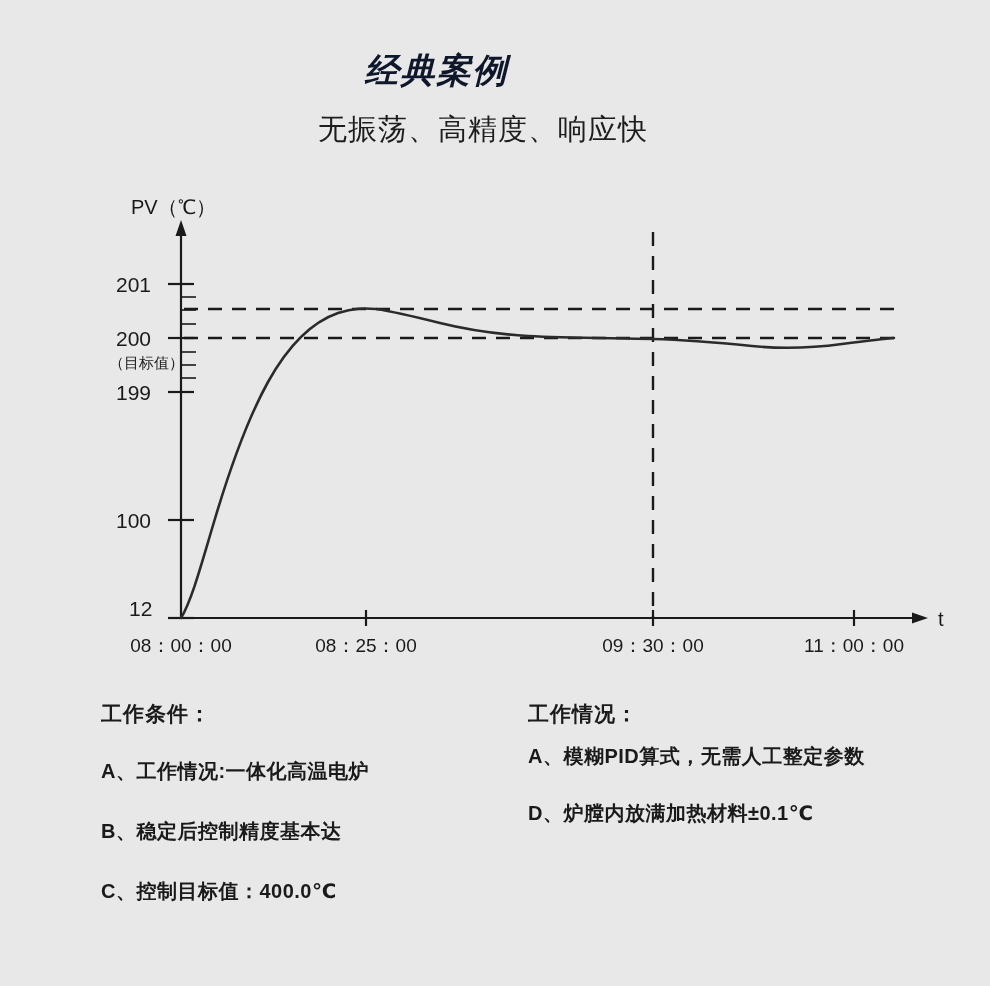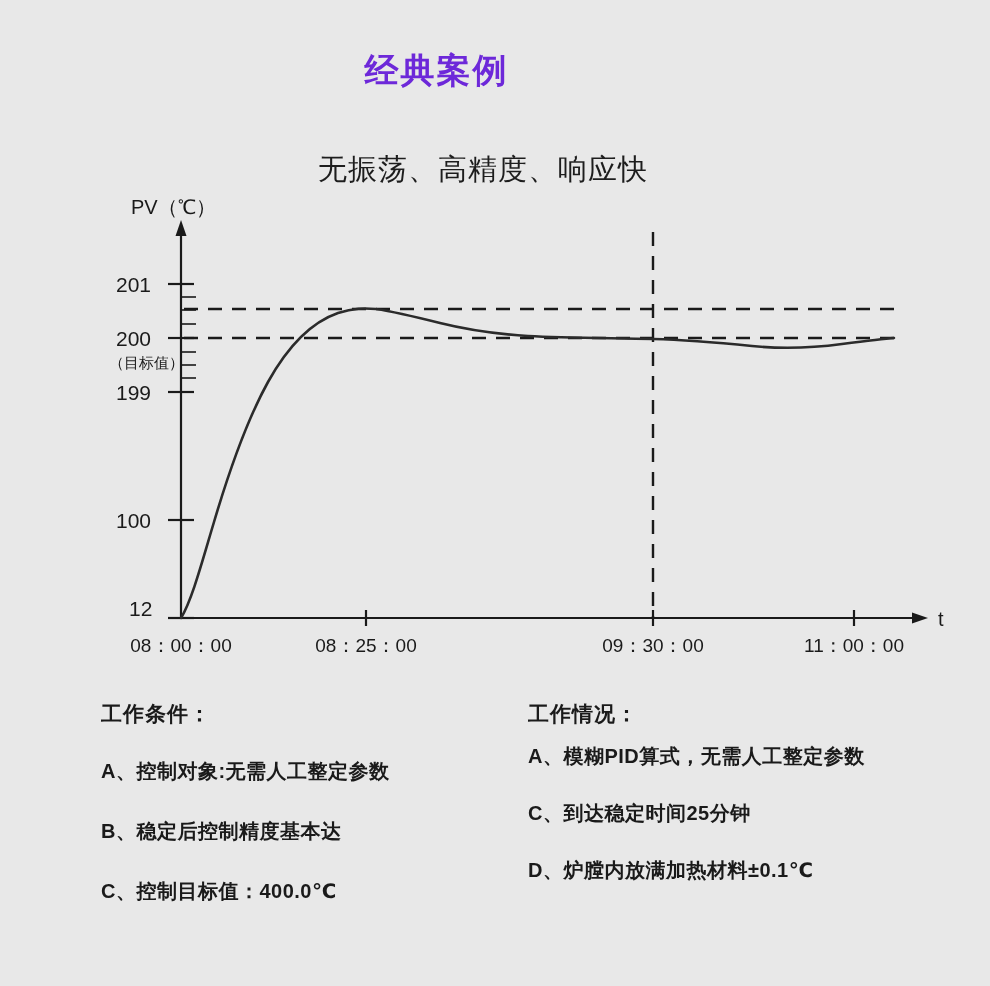--- a/index.html
+++ b/index.html
@@ -24,33 +24,33 @@
   
   .title {
     position: absolute;
     top: 48px;
     left: 0;
     width: 873px;
     text-align: center;
     font-size: 34px;
     font-weight: bold;
     letter-spacing: 2px;
-    color: #6d28d9;
+    color: #0f172a;
+    font-style: italic;
   }
   .subtitle {
     position: absolute;
     top: 110px;
     left: 0;
     width: 966px;
     text-align: center;
     font-size: 29px;
     font-weight: normal;
     letter-spacing: 1px;
     color: #1d1d1d;
-    margin-top: 40px;
   }
 
   
   .chart-wrap {
     position: absolute;
     left: 16px;
     top: 170px;
     width: 990px;
     height: 500px;
   }
@@ -171,26 +171,25 @@
                C 676,170 706,173 736,176
                C 766,179 796,178 826,174
                C 850,171 866,169 878,168" fill="none" stroke="#2b2b2b" stroke-width="2.6" stroke-linecap="round" stroke-linejoin="round"></path>
     </svg>
   </div>
 
   <div class="notes">
 
     <div class="col col-left">
       <div class="col-head">工作条件：</div>
-      <div class="note-item">A、控制对象:无需人工整定参数</div>
+      <div class="note-item">A、工作情况:一体化高温电炉</div>
       <div class="note-item">B、稳定后控制精度基本达</div>
       <div class="note-item">C、控制目标值：400.0℃</div>
     </div>
 
     <div class="col col-right">
       <div class="col-head">工作情况：</div>
       <div class="note-item">A、模糊PID算式，无需人工整定参数</div>
-      <div class="note-item">C、到达稳定时间25分钟</div>
       <div class="note-item">D、炉膛内放满加热材料±0.1℃</div>
     </div>
 
   </div>
 </div>
 
 </body></html>

